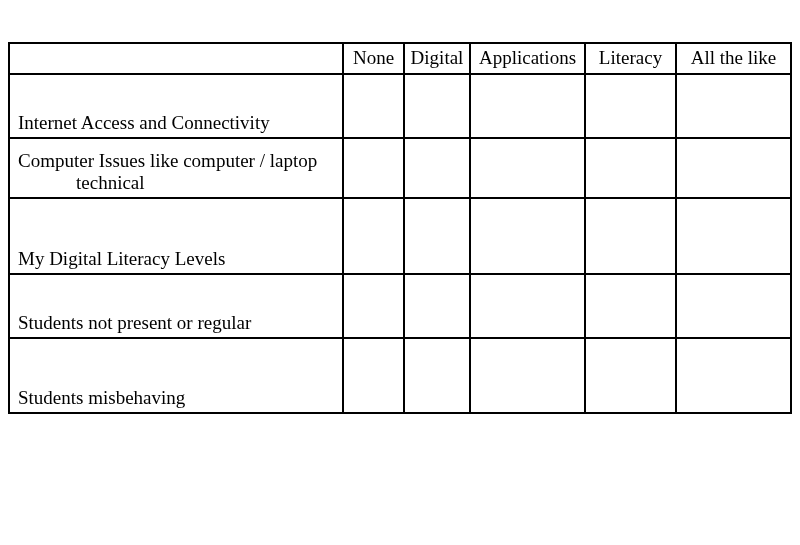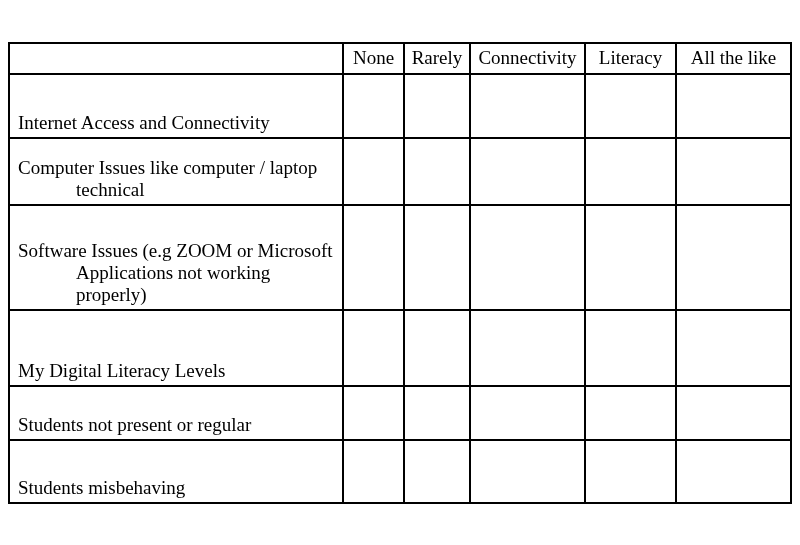--- a/index.html
+++ b/index.html
@@ -60,81 +60,69 @@
     <col style="width:61px">
     <col style="width:66px">
     <col style="width:115px">
     <col style="width:91px">
     <col style="width:115px">
   </colgroup>
   <thead>
     <tr style="height:31px">
       <th class="col-head"></th>
       <th class="col-head">None</th>
-      <th class="col-head">Rarely</th>
-      <th class="col-head">Connectivity</th>
+      <th class="col-head">Digital</th>
+      <th class="col-head">Applications</th>
       <th class="col-head">Literacy</th>
       <th class="col-head">All the like</th>
     </tr>
   </thead>
   <tbody>
     <tr style="height:64px">
       <td class="row-label">
         <span class="lbl-line">Internet Access and Connectivity</span>
       </td>
       <td class="answer"></td>
       <td class="answer"></td>
       <td class="answer"></td>
       <td class="answer"></td>
       <td class="answer"></td>
     </tr>
-    <tr style="height:67px">
+    <tr style="height:60px">
       <td class="row-label">
         <span class="lbl-line">Computer Issues like computer / laptop</span>
         <span class="lbl-line cont">technical</span>
-      </td>
-      <td class="answer"></td>
-      <td class="answer"></td>
-      <td class="answer"></td>
-      <td class="answer"></td>
-      <td class="answer"></td>
-    </tr>
-    <tr style="height:105px">
-      <td class="row-label">
-        <span class="lbl-line">Software Issues (e.g ZOOM or Microsoft</span>
-        <span class="lbl-line cont">Applications not working</span>
-        <span class="lbl-line cont">properly)</span>
       </td>
       <td class="answer"></td>
       <td class="answer"></td>
       <td class="answer"></td>
       <td class="answer"></td>
       <td class="answer"></td>
     </tr>
     <tr style="height:76px">
       <td class="row-label">
         <span class="lbl-line">My Digital Literacy Levels</span>
       </td>
       <td class="answer"></td>
       <td class="answer"></td>
       <td class="answer"></td>
       <td class="answer"></td>
       <td class="answer"></td>
     </tr>
-    <tr style="height:54px">
+    <tr style="height:64px">
       <td class="row-label">
         <span class="lbl-line">Students not present or regular</span>
       </td>
       <td class="answer"></td>
       <td class="answer"></td>
       <td class="answer"></td>
       <td class="answer"></td>
       <td class="answer"></td>
     </tr>
-    <tr style="height:63px">
+    <tr style="height:75px">
       <td class="row-label">
         <span class="lbl-line">Students misbehaving</span>
       </td>
       <td class="answer"></td>
       <td class="answer"></td>
       <td class="answer"></td>
       <td class="answer"></td>
       <td class="answer"></td>
     </tr>
   </tbody>

